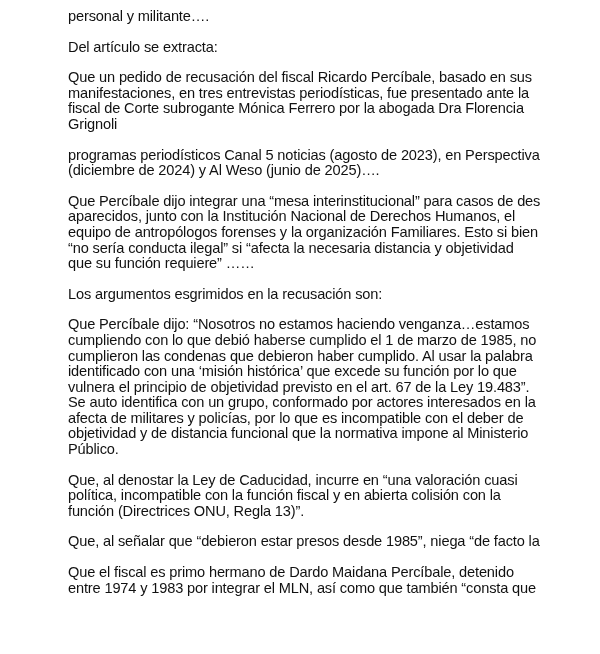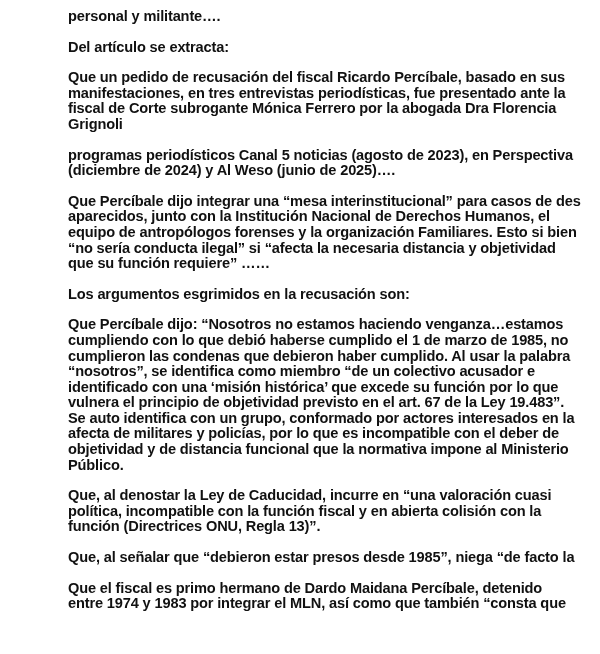--- a/index.html
+++ b/index.html
@@ -18,30 +18,29 @@
       left: 68px;
       top: 9px;
       width: 520px;
       font-family: "Liberation Sans", sans-serif;
       font-size: 14.6px;
       line-height: 15.6px;
       color: #111111;
       letter-spacing: -0.15px;
     }
     .heading {
-      font-weight: bold;
+      font-weight: normal;
       margin: 0 0 15px 0;
     }
     .para {
       margin: 0 0 15px 0;
     }
     .line {
       display: block;
       white-space: nowrap;
-      font-weight: bold;
     }
   </style>
 </head>
 <body>
 
 <div class="page">
   <div class="heading">personal y militante….</div>
   <div id="paras">
       <div class="para">
         <span class="line">Del artículo se extracta:</span>
@@ -63,21 +62,20 @@
         <span class="line">“no sería conducta ilegal” si “afecta la necesaria distancia y objetividad</span>
         <span class="line">que su función requiere” ……</span>
       </div>
       <div class="para">
         <span class="line">Los argumentos esgrimidos en la recusación son:</span>
       </div>
       <div class="para">
         <span class="line">Que Percíbale dijo: “Nosotros no estamos haciendo venganza…estamos</span>
         <span class="line">cumpliendo con lo que debió haberse cumplido el 1 de marzo de 1985, no</span>
         <span class="line">cumplieron las condenas que debieron haber cumplido. Al usar la palabra</span>
-        <span class="line">“nosotros”, se identifica como miembro “de un colectivo acusador e</span>
         <span class="line">identificado con una ‘misión histórica’ que excede su función por lo que</span>
         <span class="line">vulnera el principio de objetividad previsto en el art. 67 de la Ley 19.483”.</span>
         <span class="line">Se auto identifica con un grupo, conformado por actores interesados en la</span>
         <span class="line">afecta de militares y policías, por lo que es incompatible con el deber de</span>
         <span class="line">objetividad y de distancia funcional que la normativa impone al Ministerio</span>
         <span class="line">Público.</span>
       </div>
       <div class="para">
         <span class="line">Que, al denostar la Ley de Caducidad, incurre en “una valoración cuasi</span>
         <span class="line">política, incompatible con la función fiscal y en abierta colisión con la</span>

